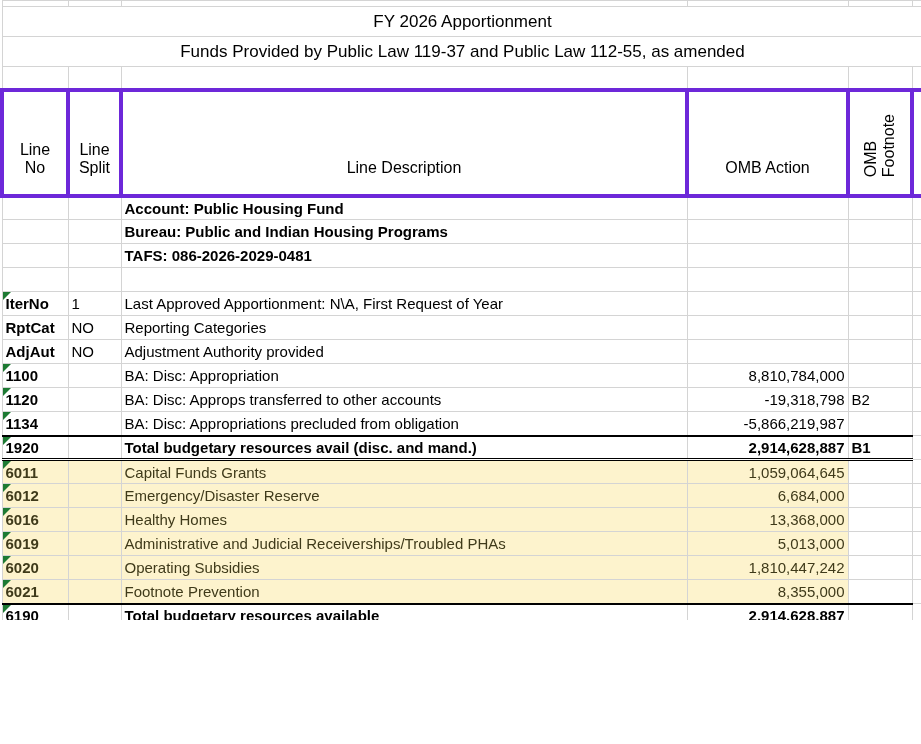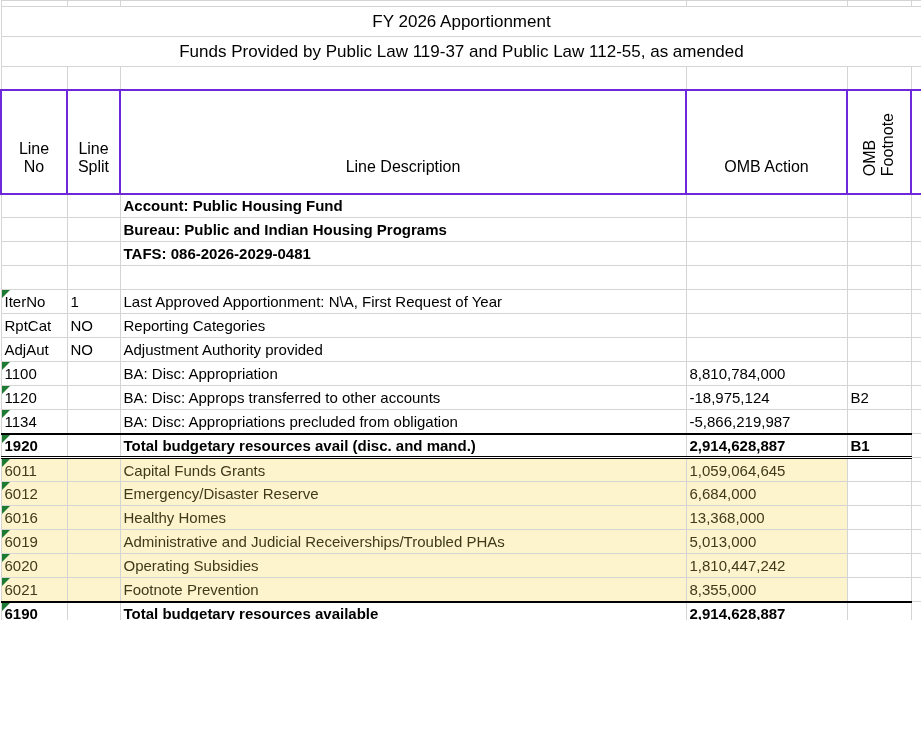--- a/index.html
+++ b/index.html
@@ -54,21 +54,21 @@
     border-right: 1px solid #d4d4d4;
   }
   tr.r-gap td { height: 23px; }
 
   
   tr.r-head td {
     height: 92px;
     vertical-align: bottom;
     text-align: center;
     font-size: 16px;
-    border: 2px solid #6d28d9;
+    border: 4px solid #6d28d9;
     padding-bottom: 16px;
   }
   .head-stack { line-height: 1.15; }
   .rot-wrap {
     height: 86px;
     display: flex;
     align-items: flex-end;
     justify-content: center;
   }
   .rot {
@@ -79,30 +79,32 @@
     font-size: 16px;
     white-space: nowrap;
   }
 
   
   .cell-lineno {
     position: relative;
     text-align: left;
     border-left: 1px solid #000000;
     border-right: 1px solid #000000;
+    font-weight: bold;
   }
   .cell-linesplit {
     text-align: left;
     border-right: 1px solid #000000;
   }
   .cell-desc {
     text-align: left;
     border-right: 1px solid #000000;
   }
   .cell-omb {
+    text-align: right;
     border-right: 1px solid #000000;
     margin-top: 16px;
   }
   .cell-foot {
     text-align: left;
     border-right: 1px solid #000000;
     margin-left: 48px;
   }
   .cell-tail { border: 1px solid #d4d4d4; }
 
@@ -284,21 +286,21 @@
           <td class="cell-linesplit"></td>
           <td class="cell-desc">BA: Disc: Appropriation</td>
           <td class="cell-omb">8,810,784,000</td>
           <td class="cell-foot"></td>
           <td class="cell-tail"></td>
         </tr>
         <tr class="r-normal">
           <td class="cell-lineno"><span class="errmark"></span><span>1120</span></td>
           <td class="cell-linesplit"></td>
           <td class="cell-desc">BA: Disc: Approps transferred to other accounts</td>
-          <td class="cell-omb">-18,975,124</td>
+          <td class="cell-omb">-19,318,798</td>
           <td class="cell-foot">B2</td>
           <td class="cell-tail"></td>
         </tr>
         <tr class="r-normal">
           <td class="cell-lineno"><span class="errmark"></span><span>1134</span></td>
           <td class="cell-linesplit"></td>
           <td class="cell-desc">BA: Disc: Appropriations precluded from obligation</td>
           <td class="cell-omb">-5,866,219,987</td>
           <td class="cell-foot"></td>
           <td class="cell-tail"></td>

